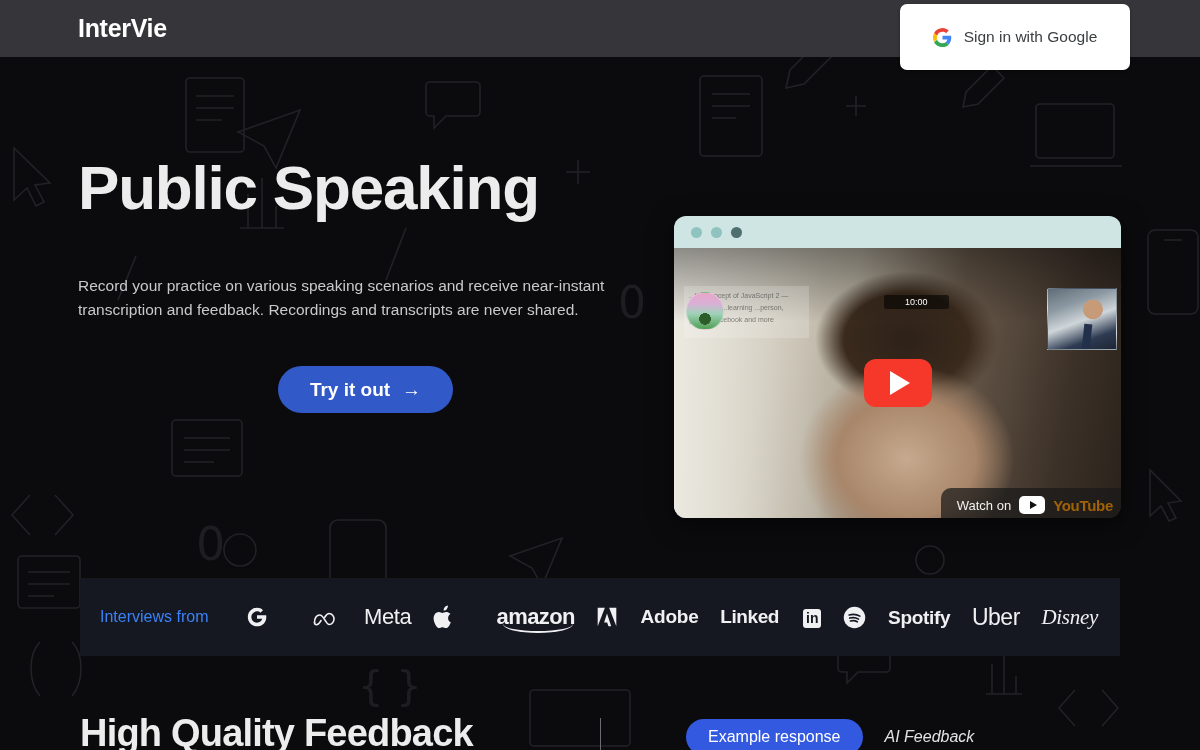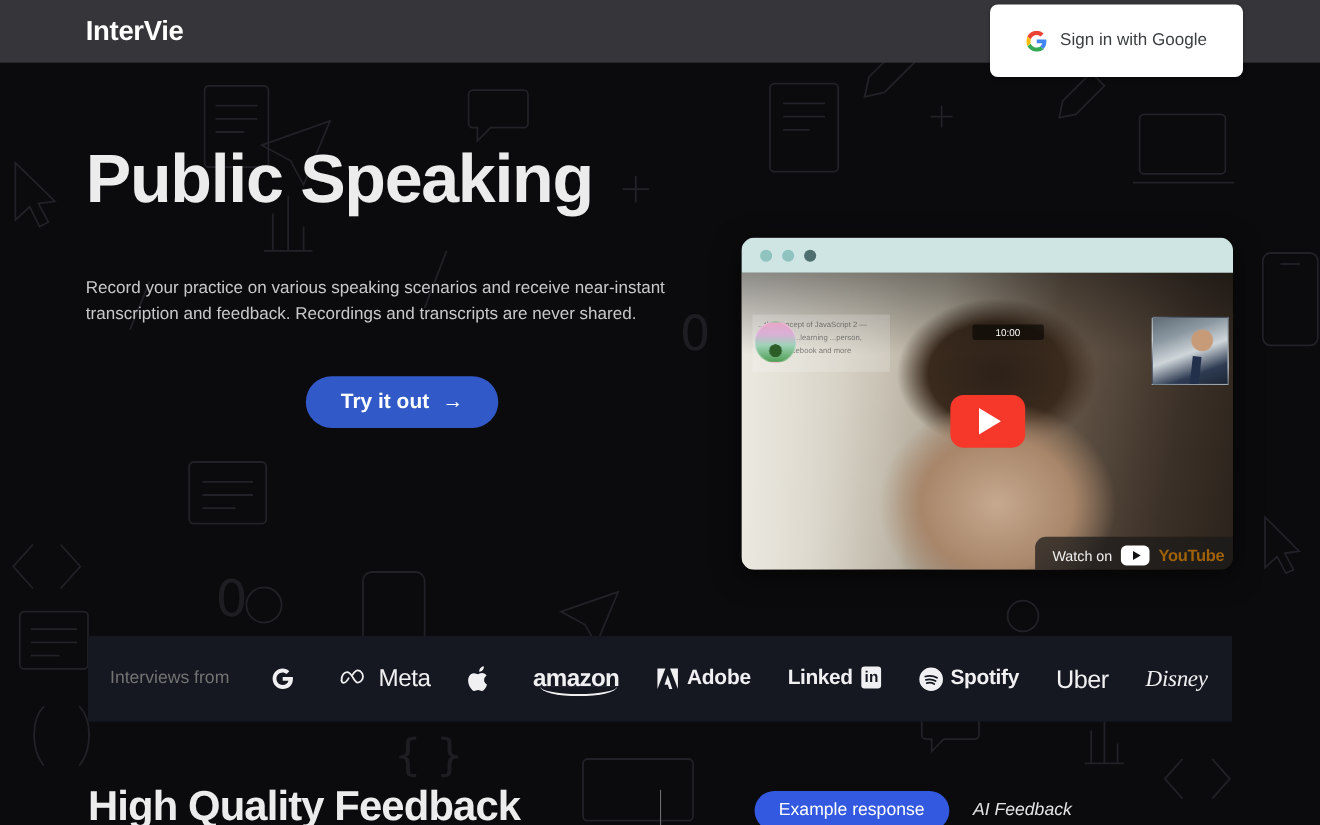--- a/index.html
+++ b/index.html
@@ -50,21 +50,21 @@
     position: relative; z-index: 3;
     padding: 0 78px;
   }
   .h1 {
     color: #ececec;
     font-size: 62px;
     font-weight: bold;
     line-height: 1.0;
     letter-spacing: -1.2px;
   }
-  .h1-line1 { margin-top: 76px; }
+  .h1-line1 { margin-top: 100px; }
   .h1-line2 { margin-top: 56px; }
   .sub {
     margin-top: 55px;
     color: #c9c9cc;
     font-size: 15.5px;
     line-height: 1.52;
     max-width: 565px;
   }
   .cta {
     margin-top: 45px;
@@ -206,28 +206,28 @@
   
   .strip {
     position: absolute; z-index: 3;
     left: 80px; top: 578px; width: 1040px; height: 78px;
     background: #151821;
     display: flex; align-items: center;
     padding: 0 22px 0 20px;
     gap: 0;
   }
   .strip-label {
-    color: #737373; font-size: 16px; font-weight: 500;
+    color: #3b82f6; font-size: 16px; font-weight: 500;
     margin-right: 38px; white-space: nowrap;
   }
   .brands {
     flex: 1; display: flex; align-items: center;
     justify-content: space-between;
   }
-  .brand { color: #f0f0f3; display: flex; align-items: flex-start; gap: 6px; }
+  .brand { color: #f0f0f3; display: flex; align-items: flex-end; gap: 22px; }
   .brand-text { font-size: 19px; font-weight: 600; letter-spacing: -.2px; }
   .meta-word { font-size: 22px; font-weight: 400; letter-spacing: -.4px; }
   .amazon-word { font-size: 22px; font-weight: bold; letter-spacing: -.6px; position: relative; }
   .amazon-word::after{
     content:""; position:absolute; left:8%; right:2%; bottom:-3px; height:7px;
     border-bottom: 2.2px solid #f0f0f3; border-radius: 0 0 50% 50%/0 0 100% 100%;
   }
   .linked-word { font-size: 19px; font-weight: bold; letter-spacing: -.4px; }
   .in-box {
     background:#f0f0f3; color:#151821; font-size:14px; font-weight:bold;

